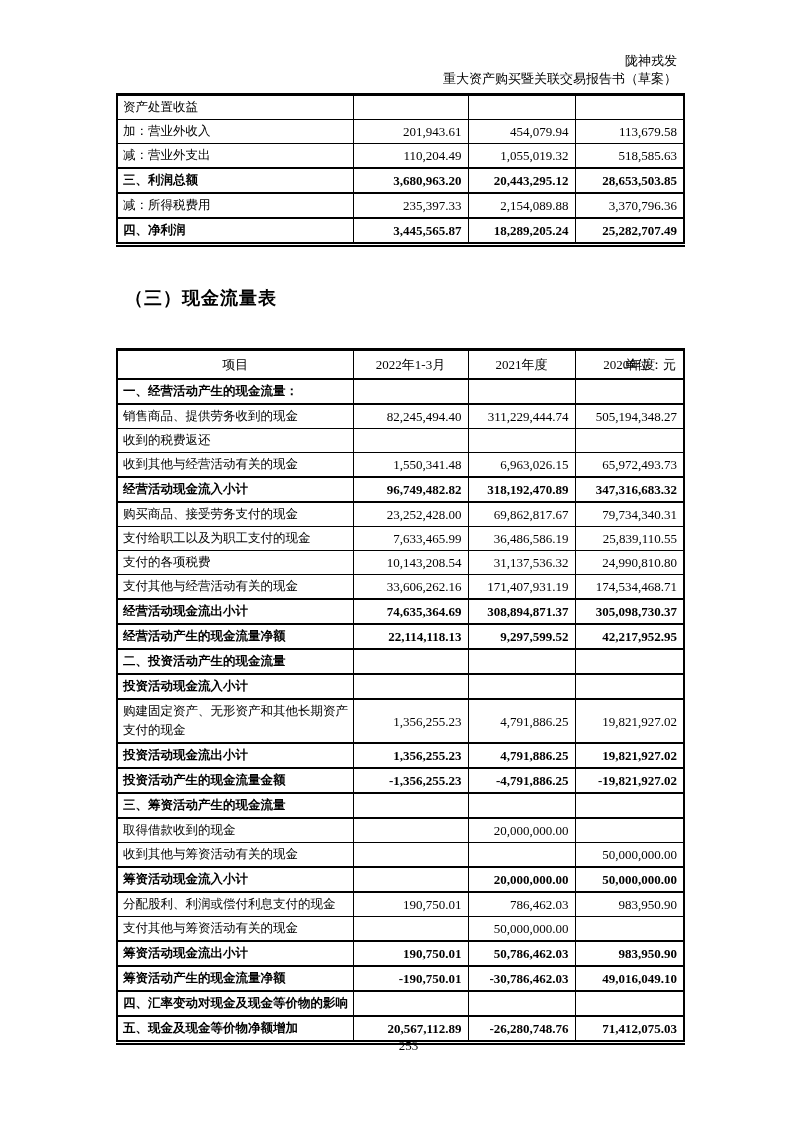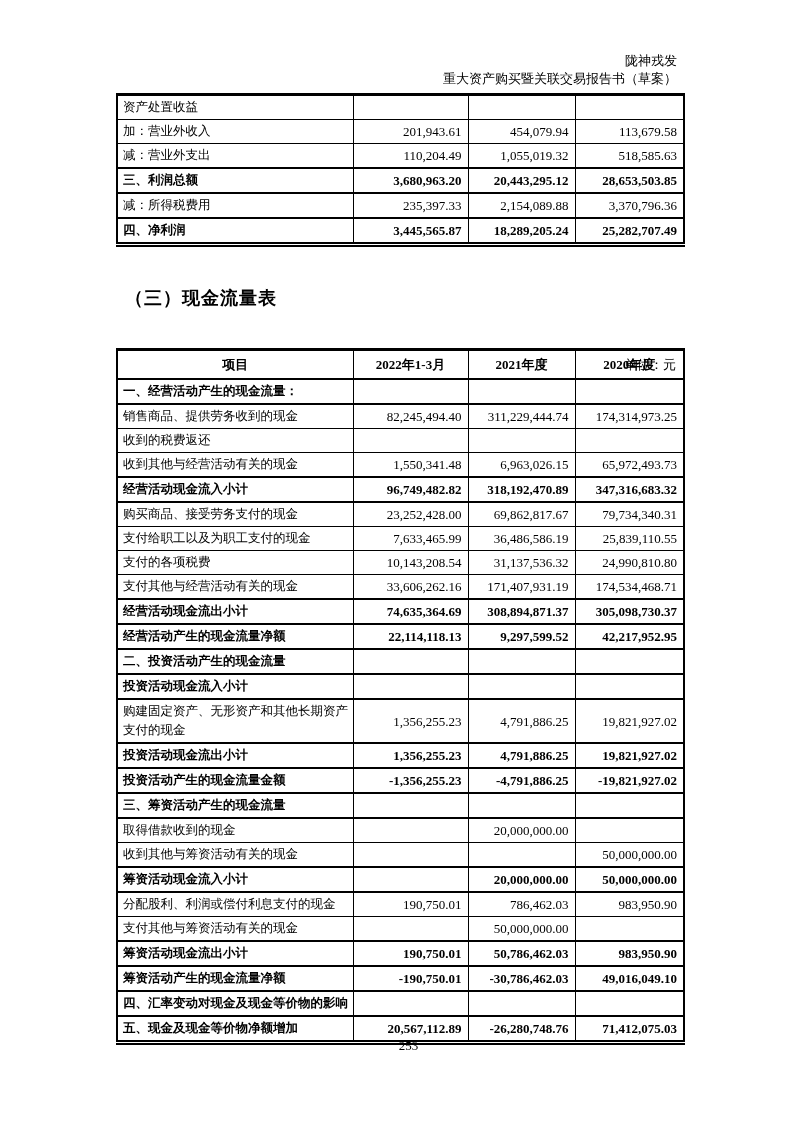--- a/index.html
+++ b/index.html
@@ -36,21 +36,21 @@
   .doc-table td, .doc-table th {
     border: 1px solid #000;
     padding: 2px 6px;
     line-height: 19px;
     vertical-align: middle;
     overflow: hidden;
   }
   .doc-table td.label { text-align: left; font-size: 12.5px; padding-left: 5px; padding-right: 2px; }
   .doc-table td.num   { text-align: right; }
   .doc-table tr.bold td { font-weight: bold; border-top-width: 2px; border-bottom-width: 2px; }
-  .doc-table th { font-weight: bold; text-align: center; padding: 4px 2px; }
+  .doc-table th { font-weight: normal; text-align: center; padding: 4px 2px; }
   #income-table { top: 93px;  border-top: 3px solid #000; border-bottom: 5px double #000;
                   border-left: 2px solid #000; border-right: 2px solid #000; }
   #cashflow-table { top: 348px; border-top: 3px solid #000; border-bottom: 5px double #000;
                   border-left: 2px solid #000; border-right: 2px solid #000; }
   .section-heading {
     position: absolute;
     left: 125px;
     top: 286px;
     font-family: "Liberation Sans", "DejaVu Sans", sans-serif;
     font-weight: bold;
@@ -162,21 +162,21 @@
           <td class="label">一、经营活动产生的现金流量：</td>
           <td class="num"></td>
           <td class="num"></td>
           <td class="num"></td>
         </tr>
 
         <tr>
           <td class="label">销售商品、提供劳务收到的现金</td>
           <td class="num">82,245,494.40</td>
           <td class="num">311,229,444.74</td>
-          <td class="num">174,314,973.25</td>
+          <td class="num">505,194,348.27</td>
         </tr>
 
         <tr>
           <td class="label">收到的税费返还</td>
           <td class="num"></td>
           <td class="num"></td>
           <td class="num"></td>
         </tr>
 
         <tr>

